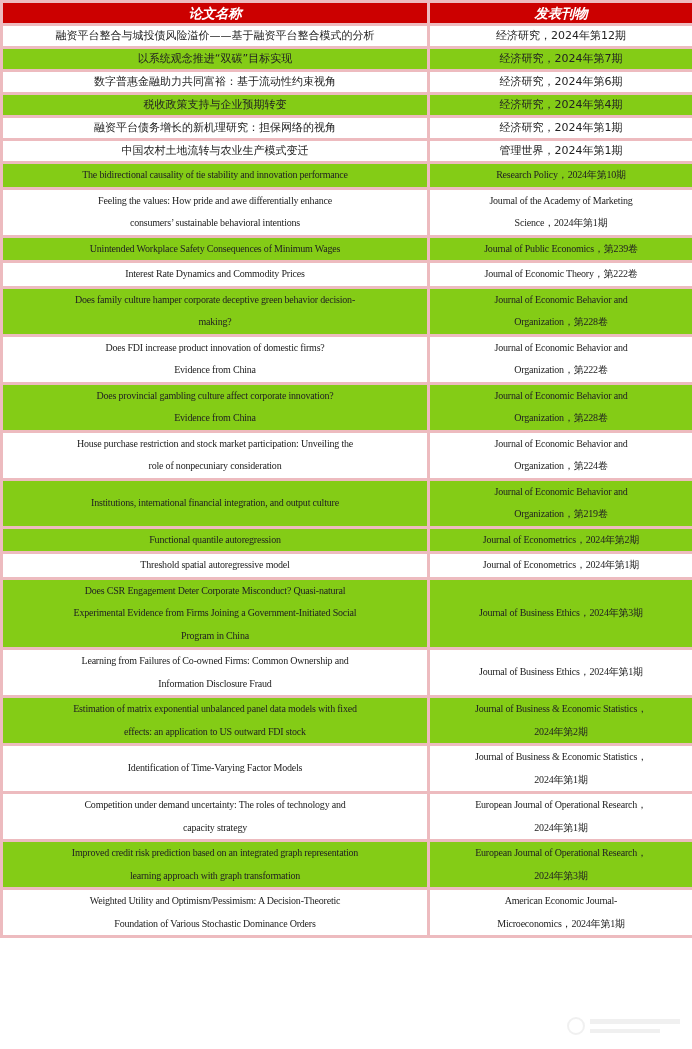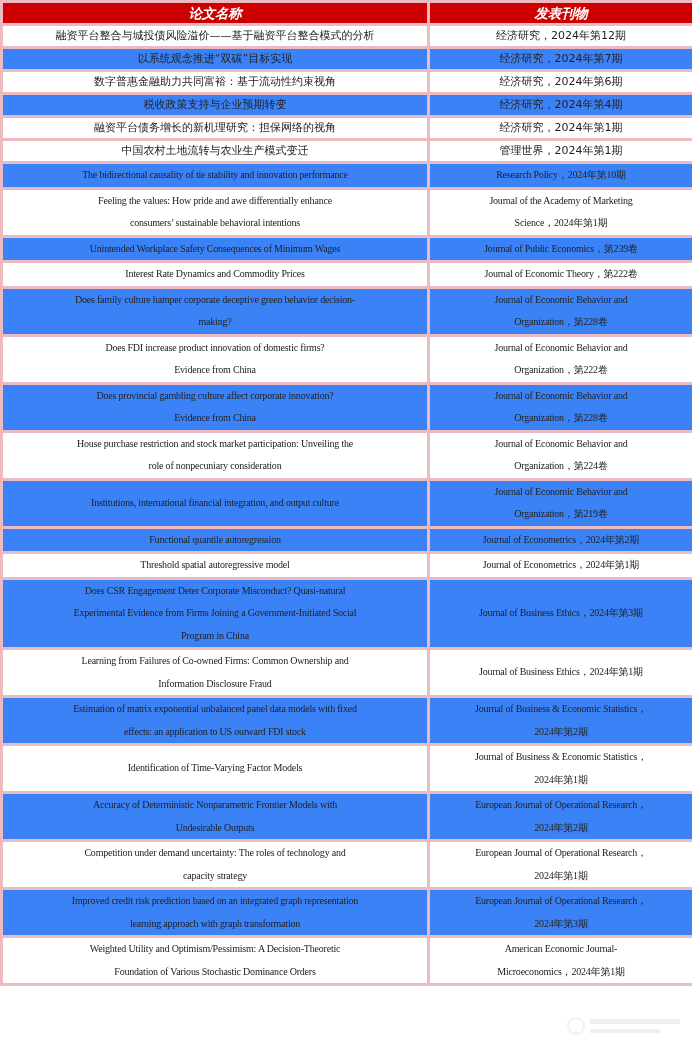--- a/index.html
+++ b/index.html
@@ -45,21 +45,21 @@
     line-height: 20px;
     font-style: italic;
   }
   .paper-table tr.zh td {
     font-family: "DejaVu Sans", sans-serif;
     font-size: 11px;
     letter-spacing: 0;
     height: 20px;
     line-height: 20px;
   }
-  .paper-table tr.odd td { background: #3b82f6; }
+  .paper-table tr.odd td { background: #84cc16; }
   .paper-table tr.even td { background: #ffffff; }
   .paper-table tr.h1 td { height: 20px; }
   .paper-table tr.h2 td { height: 40px; font-family: Liberation Serif, serif; }
   .paper-table tr.h3 td { height: 63px; }
   .cell-text { white-space: pre-line; display: block; }
   .watermark {
     position: absolute;
     right: 6px;
     bottom: 10px;
     width: 120px;
@@ -261,30 +261,20 @@
     </tr>
     <tr class="even h2">
       <td>
           <span class="cell-text">Identification of Time-Varying Factor Models</span>
         </td>
       <td>
           <span class="cell-text">Journal of Business &amp; Economic Statistics，
 2024年第1期</span>
         </td>
     </tr>
-    <tr class="odd h2">
-      <td>
-          <span class="cell-text">Accuracy of Deterministic Nonparametric Frontier Models with
-Undesirable Outputs</span>
-        </td>
-      <td>
-          <span class="cell-text">European Journal of Operational Research，
-2024年第2期</span>
-        </td>
-    </tr>
     <tr class="even h2">
       <td>
           <span class="cell-text">Competition under demand uncertainty: The roles of technology and
 capacity strategy</span>
         </td>
       <td>
           <span class="cell-text">European Journal of Operational Research，
 2024年第1期</span>
         </td>
     </tr>

